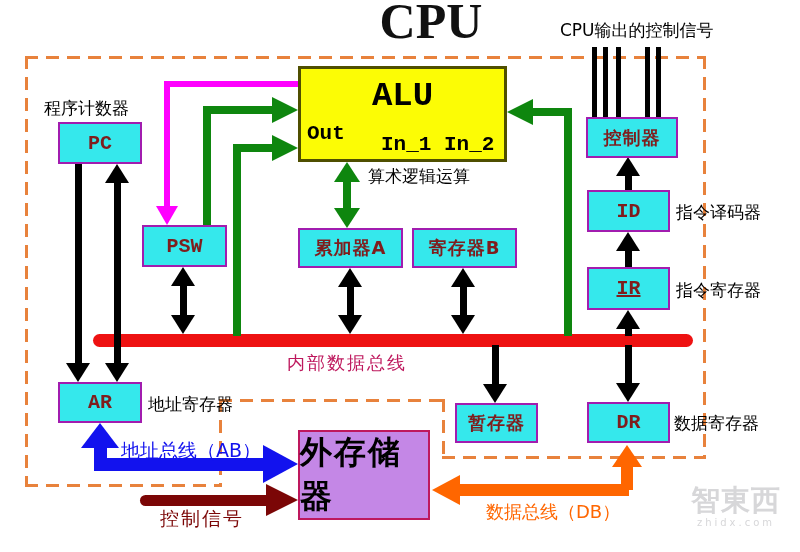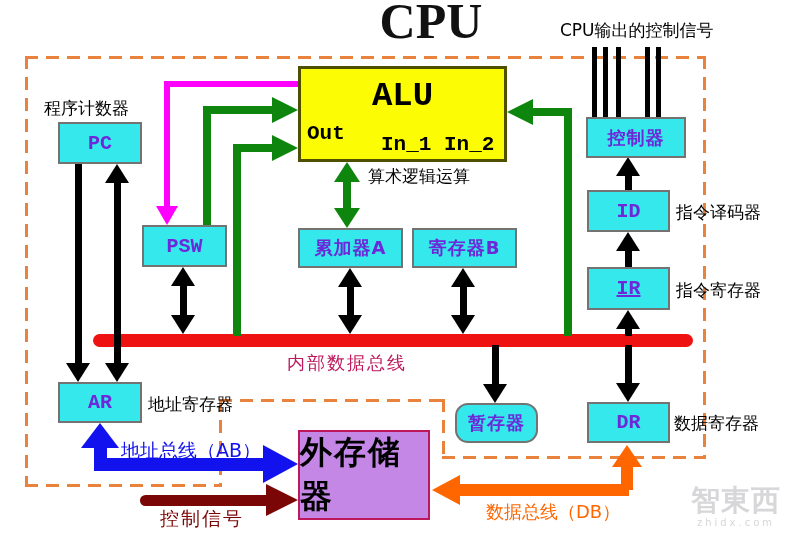--- a/index.html
+++ b/index.html
@@ -5,22 +5,22 @@
   html,body{margin:0;padding:0;background:#fff;}
   .canvas{position:relative;width:800px;height:552px;background:#ffffff;overflow:hidden;
           font-family:"DejaVu Sans",sans-serif;}
   .abs{position:absolute;}
   
   .dash-h{position:absolute;height:3px;
     background:repeating-linear-gradient(90deg,#e8823c 0 13px,transparent 13px 21px);}
   .dash-v{position:absolute;width:3px;
     background:repeating-linear-gradient(180deg,#e8823c 0 13px,transparent 13px 21px);}
   
-  .box{position:absolute;background:#35e8ec;border:2px solid #737373;
-       display:flex;align-items:center;justify-content:center;font-weight:bold;color:#6d28d9;box-sizing:border-box;}
+  .box{position:absolute;background:#35e8ec;border:2px solid #a21caf;
+       display:flex;align-items:center;justify-content:center;font-weight:bold;color:#7f1d1d;box-sizing:border-box;}
   .box.mono{font-family:"Liberation Mono",monospace;font-size:20px;}
   .box.cn{font-size:18px;letter-spacing:1px;}
   .alu{position:absolute;background:#fcfc05;border:3px solid #4f4f00;box-sizing:border-box;
        font-family:"Liberation Mono",monospace;font-weight:bold;color:#000;}
   .mem{position:absolute;background:#c487e6;border:2px solid #be185d;box-sizing:border-box;
        display:flex;align-items:center;justify-content:center;font-weight:bold;font-size:32px;color:#000;letter-spacing:2px;}
   
   .hline,.vline{position:absolute;}
   .kline{background:#000;}
   .gline{background:#0e860e;}
@@ -152,33 +152,33 @@
     </div>
   <div class="box mono" style="left:142px;top:225px;width:85px;height:42px;">
       <span>PSW</span>
     </div>
   <div class="box cn" style="left:298px;top:228px;width:105px;height:40px;">
       <span>累加器A</span>
     </div>
   <div class="box cn" style="left:412px;top:228px;width:105px;height:40px;">
       <span>寄存器B</span>
     </div>
-  <div class="box cn" style="left:586px;top:117px;width:100px;height:41px;text-align:center;">
+  <div class="box cn" style="left:586px;top:117px;width:92px;height:41px;text-align:center;">
       <span>控制器</span>
     </div>
   <div class="box mono" style="left:587px;top:190px;width:83px;height:42px;">
       <span>ID</span>
     </div>
   <div class="box mono" style="left:587px;top:267px;width:83px;height:43px;text-decoration:underline;">
       <span>IR</span>
     </div>
   <div class="box mono" style="left:587px;top:402px;width:83px;height:41px;">
       <span>DR</span>
     </div>
-  <div class="box cn" style="left:455px;top:403px;width:83px;height:40px;border-radius:13px;">
+  <div class="box cn" style="left:455px;top:403px;width:83px;height:40px;">
       <span>暂存器</span>
     </div>
   <div class="box mono" style="left:58px;top:382px;width:84px;height:41px;">
       <span>AR</span>
     </div>
 
   <div class="alu" style="left:298px;top:66px;width:209px;height:96px;">
     <span class="abs" style="left:0;top:8px;width:100%;text-align:center;font-size:34px;">ALU</span>
     <span class="abs" style="left:6px;top:53px;font-size:21px;">Out</span>
     <span class="abs" style="left:80px;top:64px;font-size:21px;">In_1 In_2</span>

